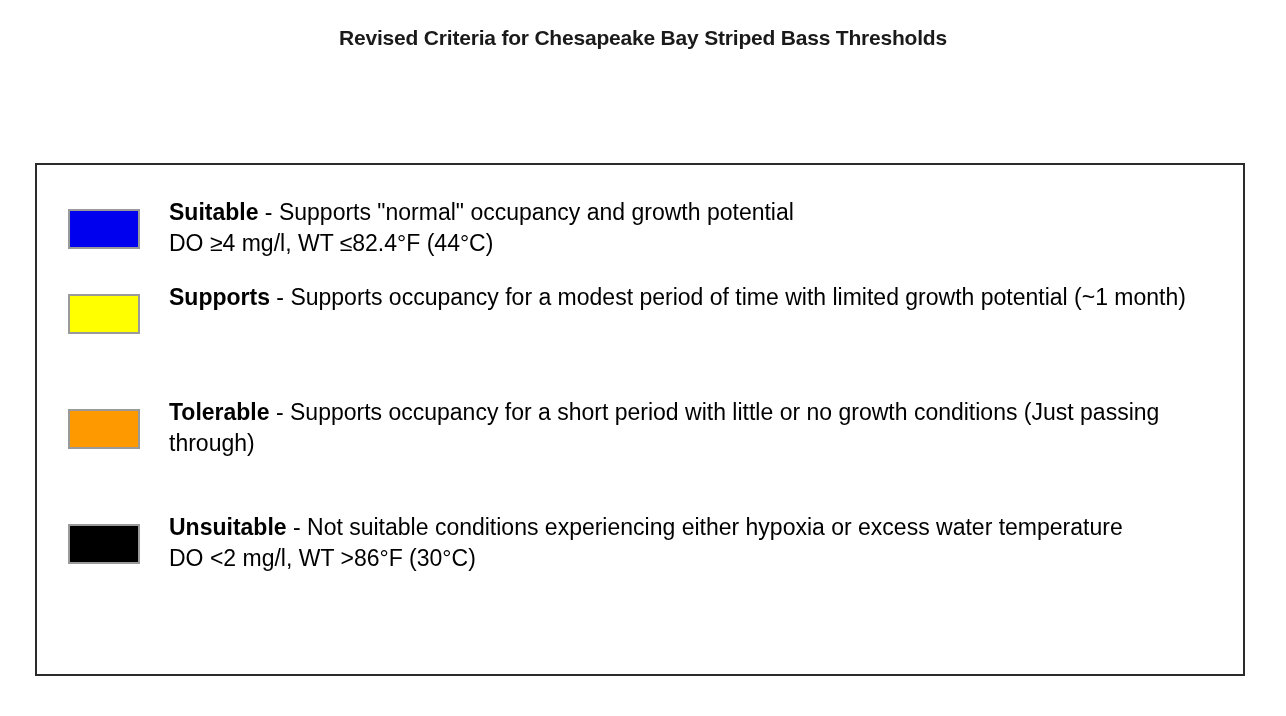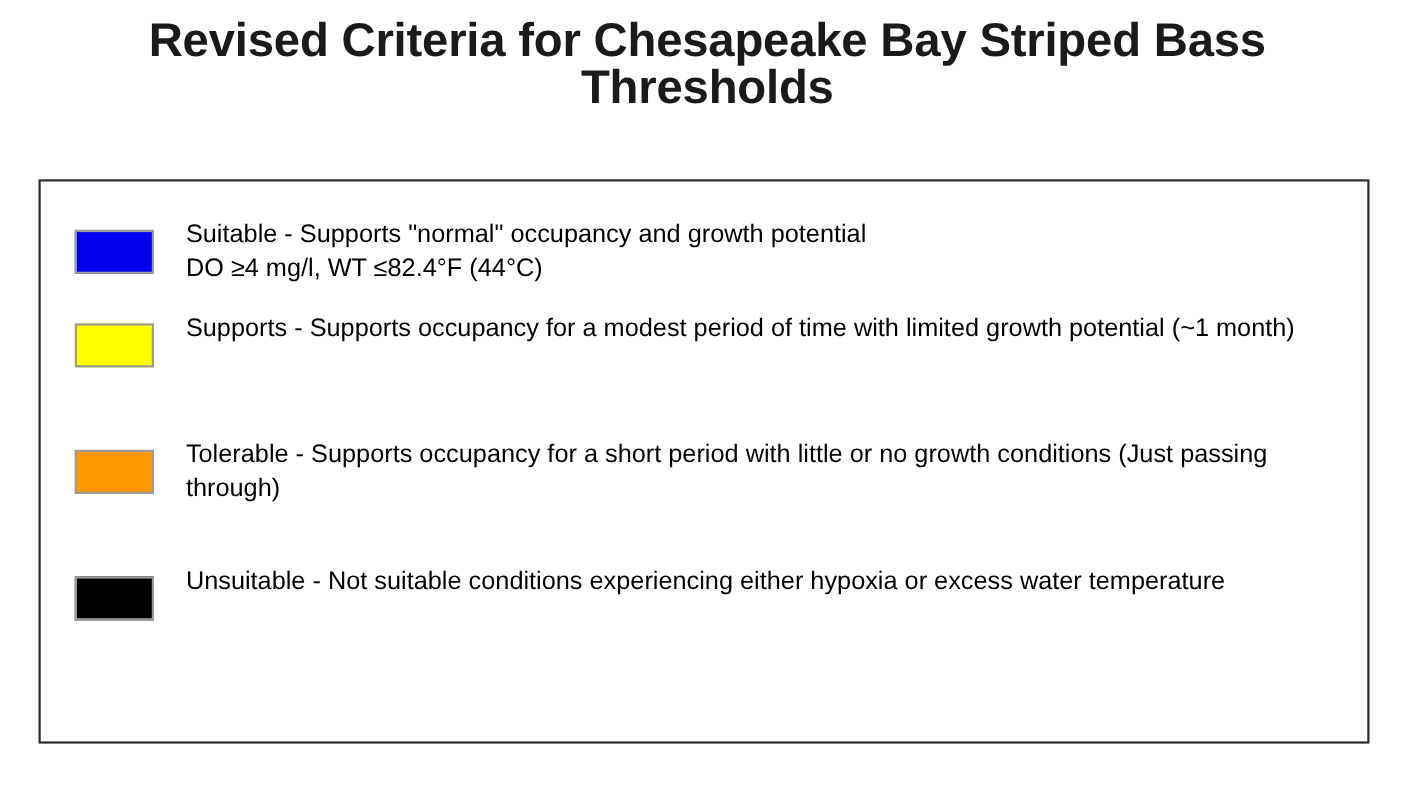--- a/index.html
+++ b/index.html
@@ -22,21 +22,21 @@
     background: #ffffff;
   }
 
   
   .title {
     position: absolute;
     left: 40px;
     top: 16px;
     width: 1206px;
     text-align: center;
-    font-size: 43px;
+    font-size: 21px;
     font-weight: bold;
     line-height: 43px;
     letter-spacing: -0.2px;
     color: #1a1a1a;
   }
   .title .tline {
     display: block;
   }
 
   
@@ -79,21 +79,21 @@
     position: absolute;
     left: 101px;
     top: -12px;
     right: 0;
     font-size: 23px;
     line-height: 31px;
     color: #000000;
   }
 
   .entry-text .head {
-    font-weight: normal;
+    font-weight: bold;
   }
   .entry-text .desc {
     font-weight: normal;
   }
   .entry-text .criteria {
     display: block;
     font-weight: normal;
   }
 
   
@@ -133,19 +133,20 @@
         <span class="swatch" style="background: rgb(255, 153, 0); border-color: rgb(154, 154, 154);"></span>
         <div class="entry-text">
           <span class="head">Tolerable</span><span class="desc"> - </span><span class="desc">Supports occupancy for a short period with little or no growth conditions (Just passing through)</span>
         </div>
       </div>
 
       <div class="legend-entry entry-4">
         <span class="swatch" style="background: rgb(0, 0, 0); border-color: rgb(154, 154, 154);"></span>
         <div class="entry-text">
           <span class="head">Unsuitable</span><span class="desc"> - </span><span class="desc">Not suitable conditions experiencing either hypoxia or excess water temperature</span>
+          <span class="criteria">DO &lt;2 mg/l, WT &gt;86°F (30°C)</span>
         </div>
       </div>
 
     </div>
   </div>
 
 </div>
 
 </body></html>

